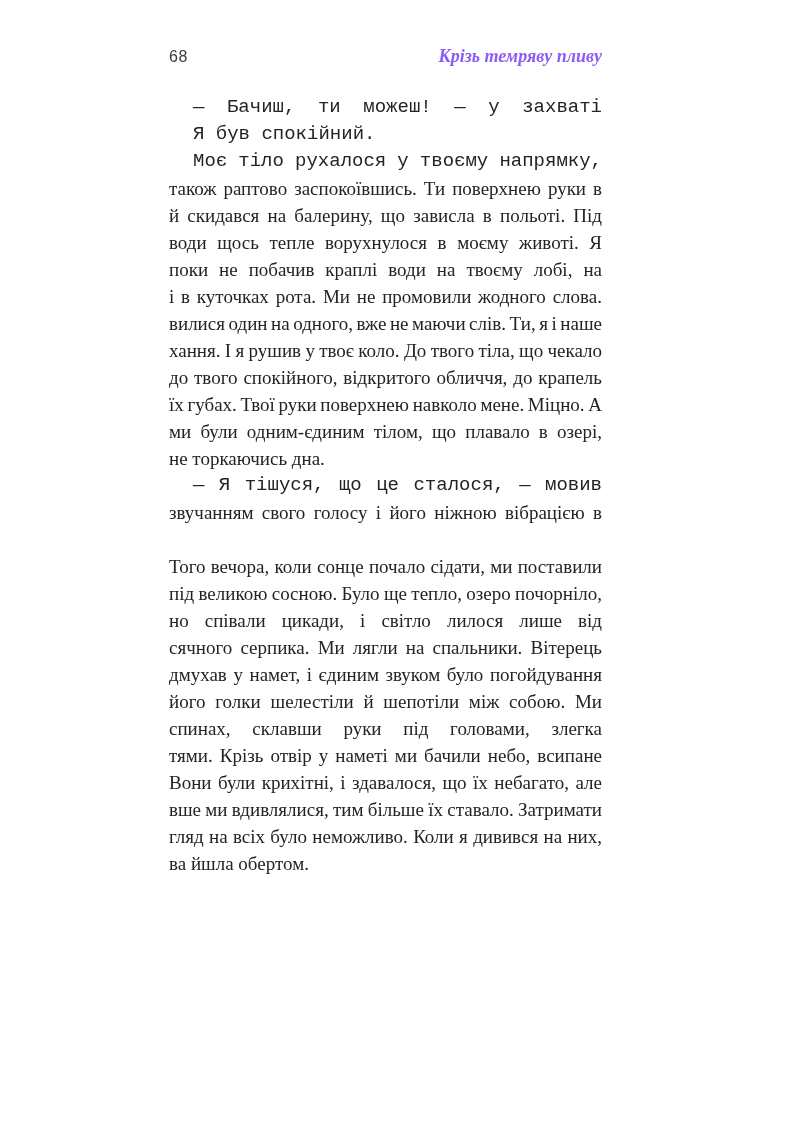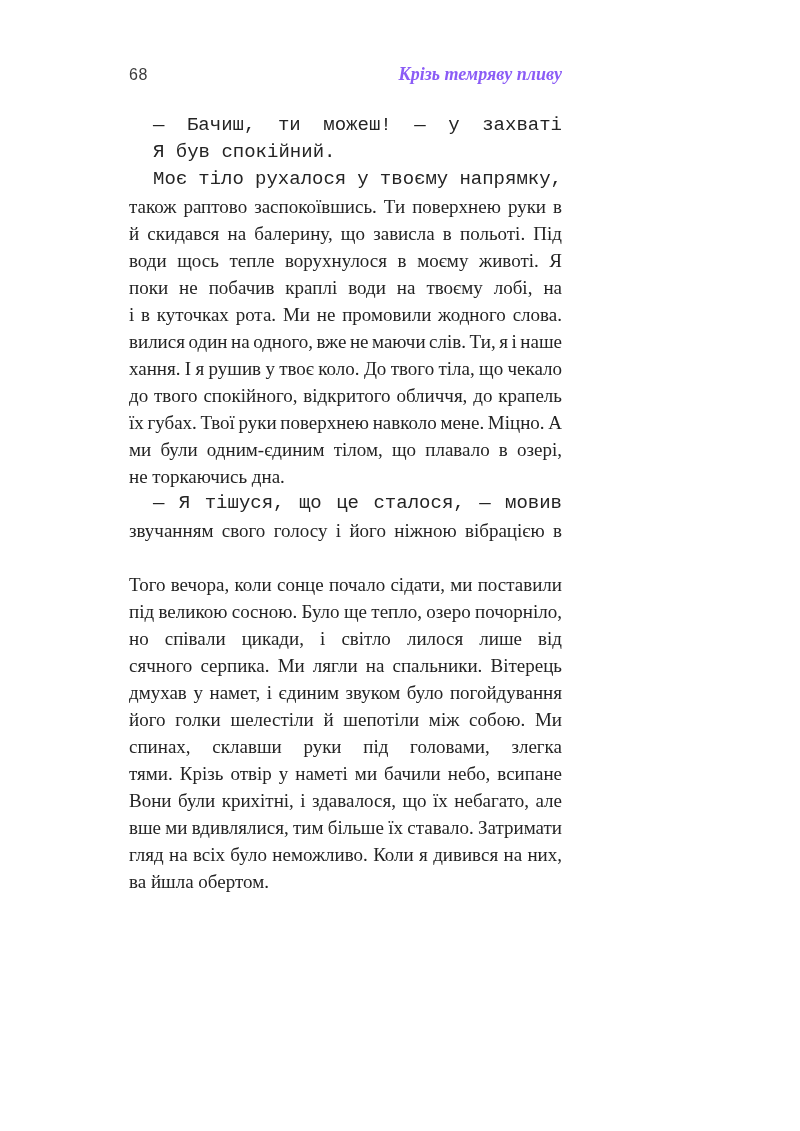--- a/index.html
+++ b/index.html
@@ -9,21 +9,22 @@
   }
   .page {
     position: relative;
     width: 688px;
     height: 1131px;
     background: #ffffff;
     overflow: hidden;
     font-family: "Liberation Serif", "DejaVu Serif", serif;
     color: #242424;
     box-sizing: border-box;
-    padding: 62px 126px 0 129px;
+    padding: 44px 126px 0 129px;
+    margin-left: 40px;
   }
   .page-header {
     display: flex;
     justify-content: space-between;
     align-items: baseline;
     height: 24px;
     line-height: 24px;
   }
   .page-number {
     font-family: "Liberation Sans", "DejaVu Sans", sans-serif;

